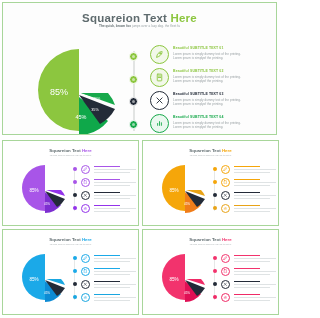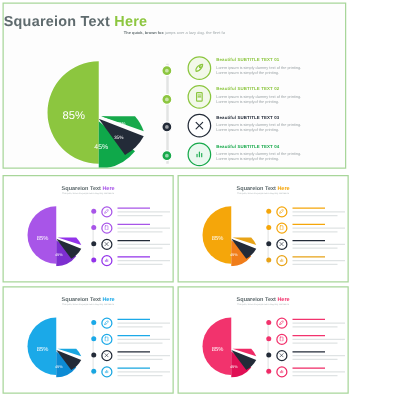--- a/index.html
+++ b/index.html
@@ -3,21 +3,21 @@
 <meta charset="utf-8">
 <style>
   html,body{margin:0;padding:0;background:#ffffff;}
   body{width:281px;height:318px;overflow:hidden;
        font-family:"Liberation Sans","DejaVu Sans",sans-serif;}
 
   
   .hero{position:absolute;left:2px;top:2px;width:275px;height:133px;
         border:1.5px solid #a8d69a;background:#fdfdfd;box-sizing:border-box;
         overflow:hidden;}
-  .hero-title{position:absolute;left:0;top:9px;width:100%;
+  .hero-title{position:absolute;left:0;top:9px;width:100%;text-align:center;
               font-size:11.5px;font-weight:bold;color:#5f6b6e;letter-spacing:.2px;}
   .hero-title .accent{color:#8cc63f;}
   .hero-sub{position:absolute;left:0;top:21px;width:100%;text-align:center;
             font-size:3.1px;color:#9aa3a6;letter-spacing:.05px;}
   .hero-sub b{color:#5f6b6e;}
 
   
   .pie-wrap{position:absolute;left:26px;top:42px;width:92px;height:90px;}
   
   .rail{position:absolute;left:130px;top:48px;width:2px;height:80px;background:#e2e4e3;}

